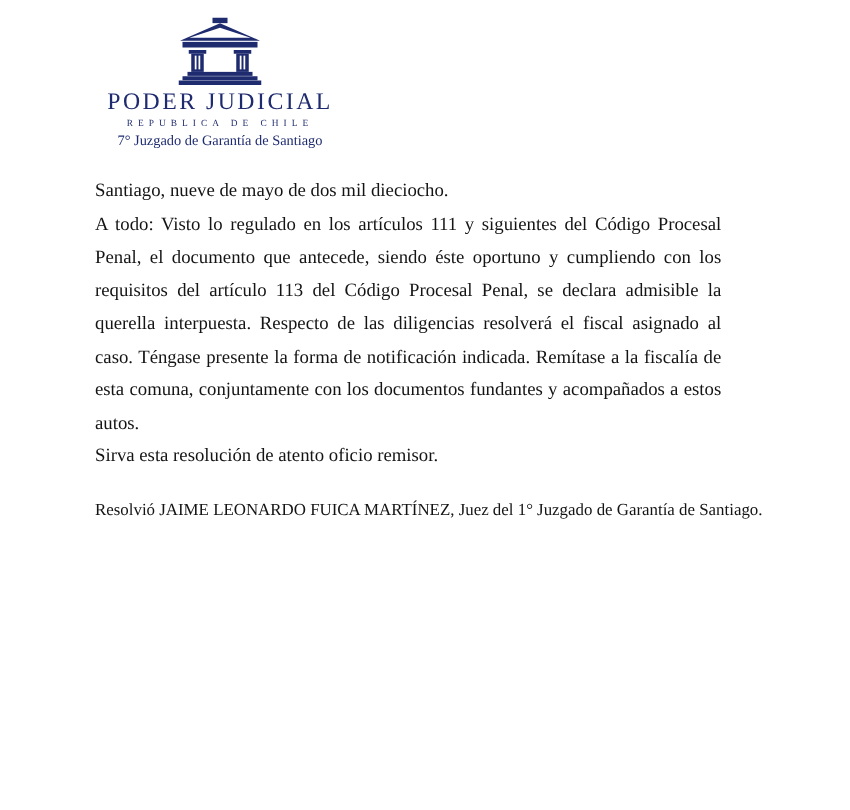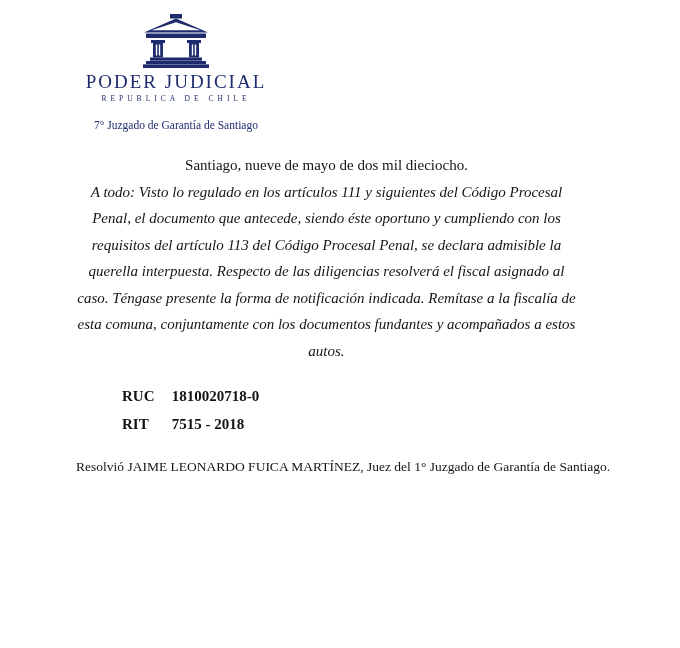--- a/index.html
+++ b/index.html
@@ -27,32 +27,32 @@
     font-weight:500;
   }
   .lh-sub {
     margin-top:1px;
     font-size:7.5px;
     font-weight:400;
     letter-spacing:4px;
     white-space:nowrap;
   }
   .lh-court {
-    margin-top:16px;
+    margin-top:4px;
     font-size:11.5px;
     white-space:nowrap;
   }
   
   .content {
     margin:21px 52px 0 76px; 
     font-size:15px;
     line-height:26.5px;
   }
-  .content p { margin:0;text-align:center; }
-  .just { text-align:justify;font-style:italic; }
+  .content p { margin:0; }
+  .just { text-align:justify; }
   .indented { padding-left:46px; margin-top:16px !important; }
   .case-block {
     padding-left:46px;
     margin-top:18px;
     font-weight:bold;
     line-height:28px;
   }
   .case-label { display:inline-block; width:46px; }
   .resolved {
     margin-top:16px !important;
@@ -104,30 +104,21 @@
     <div class="lh-title">PODER JUDICIAL</div>
     <div class="lh-sub">REPUBLICA DE CHILE</div>
     <div class="lh-court">7° Juzgado de Garantía de Santiago</div>
   </header>
 
   <main class="content">
     <p>Santiago, nueve de mayo de dos mil dieciocho.</p>
 
     <p class="just">A todo: Visto lo regulado en los artículos 111 y siguientes del Código Procesal Penal, el documento que antecede, siendo éste oportuno y cumpliendo con los requisitos del artículo 113 del Código Procesal Penal, se declara admisible la querella interpuesta. Respecto de las diligencias resolverá el fiscal asignado al caso. Téngase presente la forma de notificación indicada. Remítase a la fiscalía de esta comuna, conjuntamente con los documentos fundantes y  acompañados a estos autos.</p>
 
+    <p>Sirva esta resolución de atento oficio remisor.</p>
 
 
-    <div class="case-block">
-      <div>
-        <span class="case-label">RUC</span>
-        <span>1810020718-0</span>
-      </div>
-      <div>
-        <span class="case-label">RIT</span>
-        <span>7515 - 2018</span>
-      </div>
-    </div>
 
     <p class="resolved">Resolvió JAIME LEONARDO FUICA MARTÍNEZ, Juez del  1° Juzgado de Garantía de Santiago.</p>
 
   </main>
 
 </div>
 
 </body></html>

